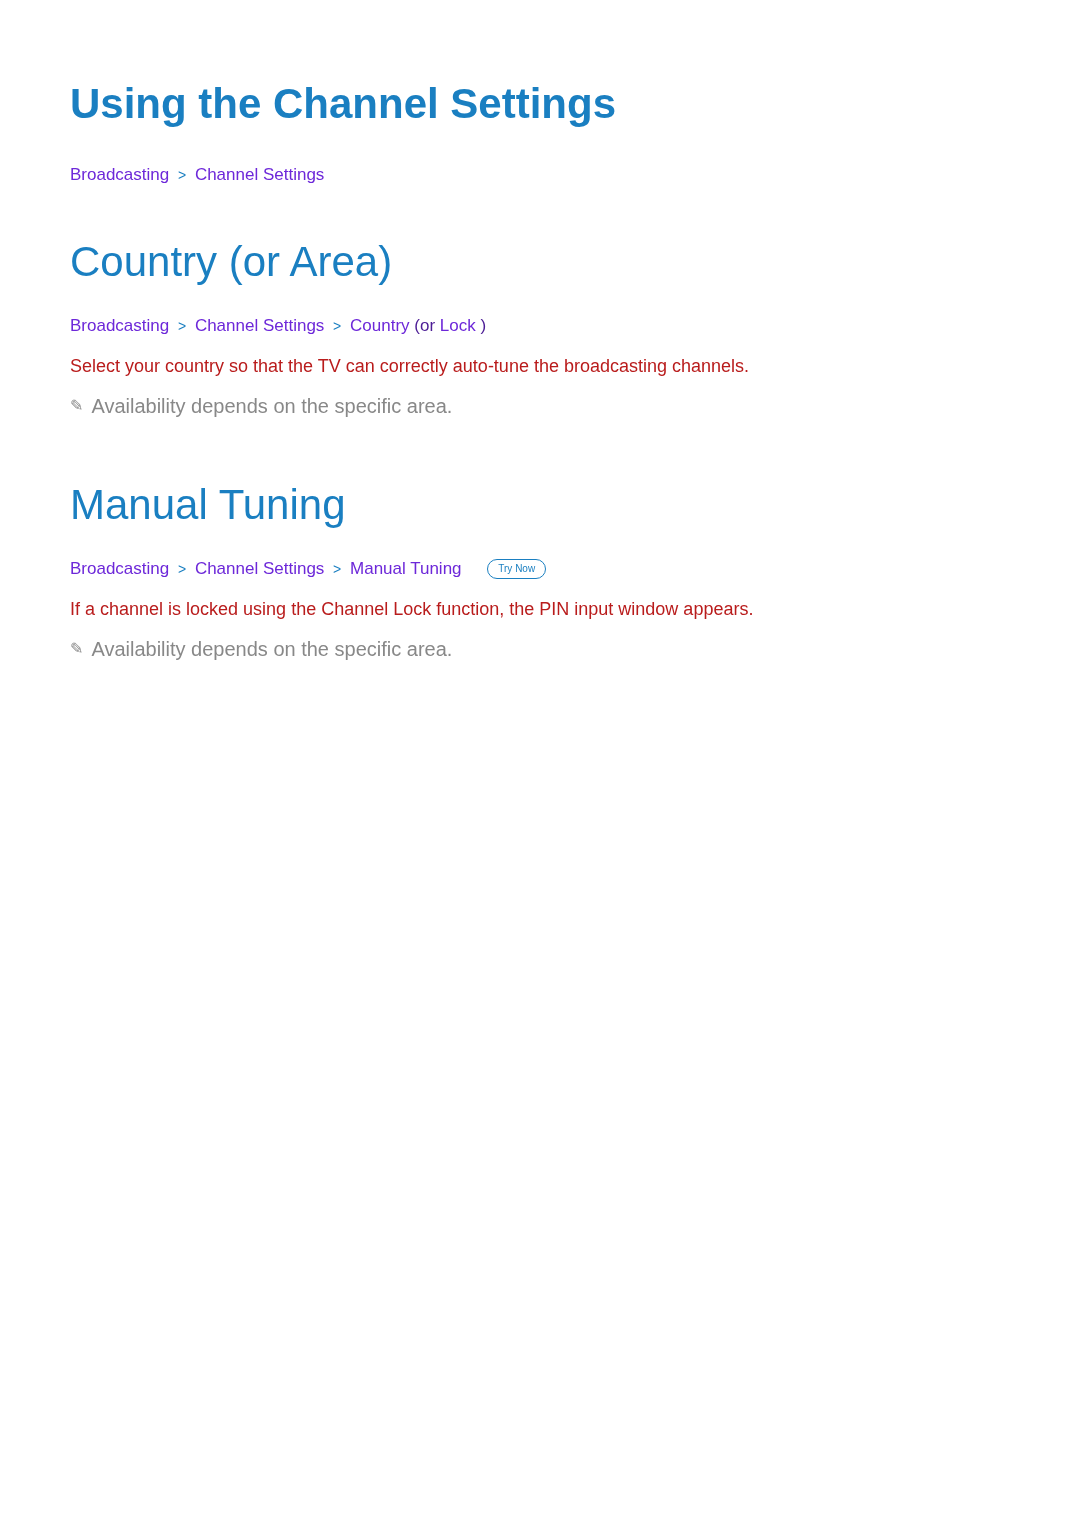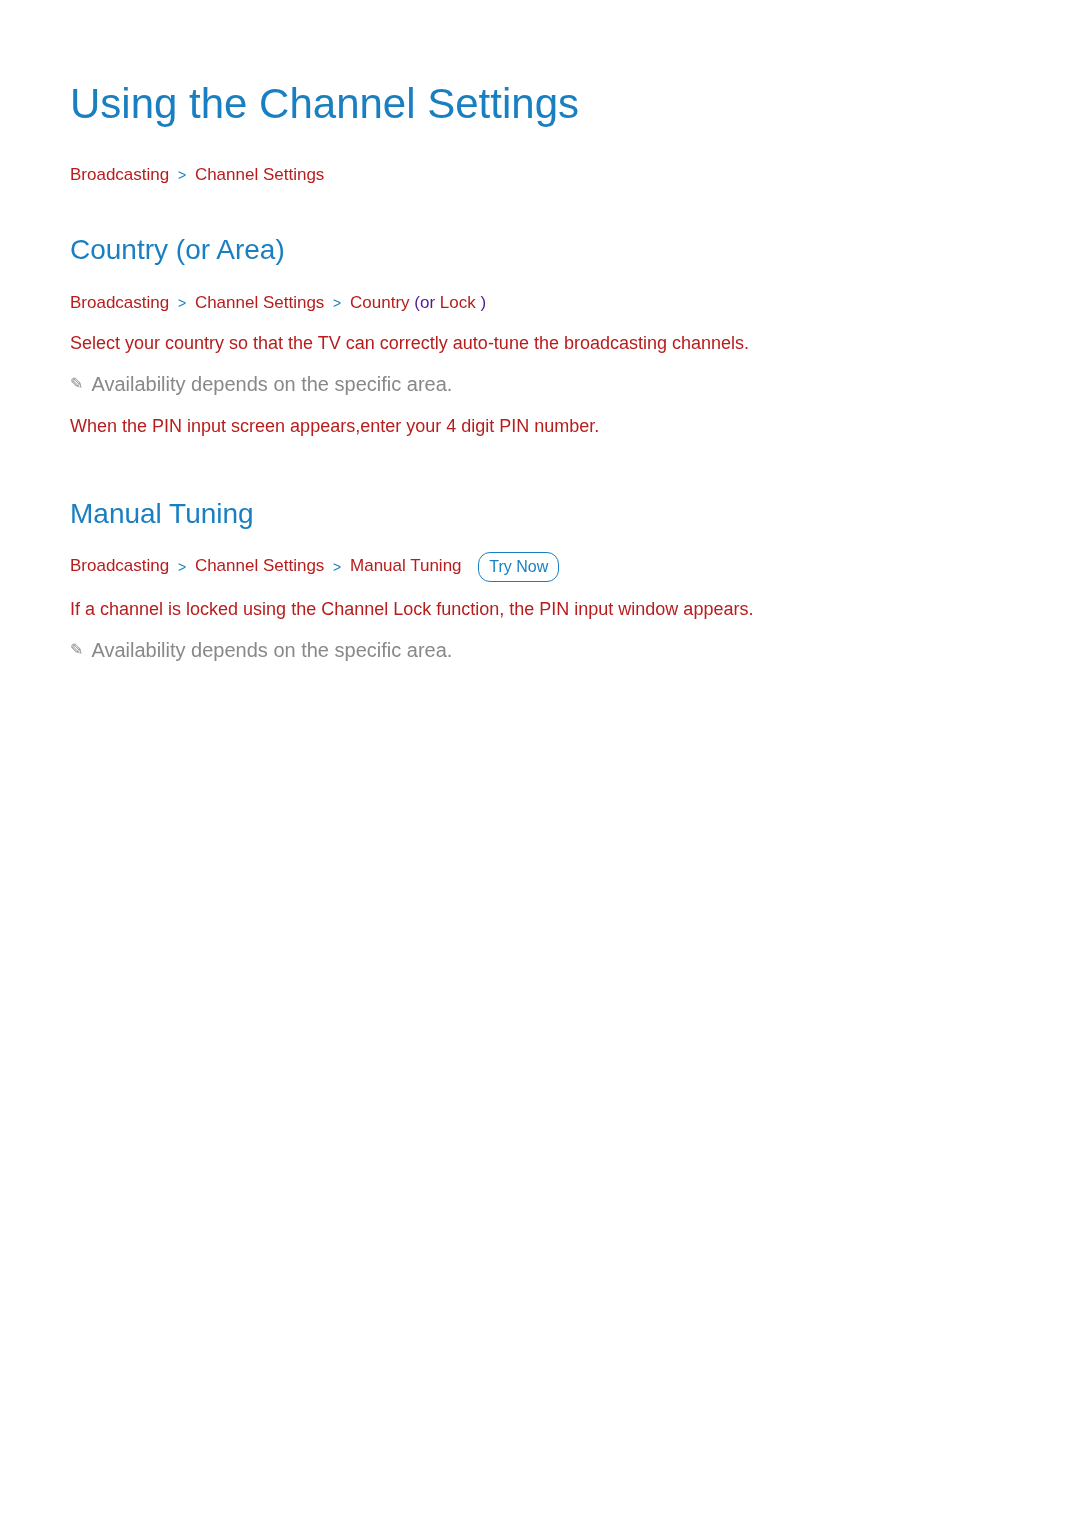--- a/index.html
+++ b/index.html
@@ -14,44 +14,44 @@
       color: #333333;
       width: 1080px;
       min-height: 1527px;
       padding: 60px 70px;
       font-size: 18px;
       line-height: 1.6;
     }
 
     .page-title {
       font-size: 42px;
-      font-weight: 400;
+      font-weight: 700;
       color: #1a7fc1;
       margin-bottom: 24px;
       margin-top: 10px;
     }
 
     .breadcrumb-top {
       margin-bottom: 40px;
       font-size: 17px;
     }
 
     .breadcrumb-link {
-      color: #b91c1c;
+      color: #6d28d9;
       text-decoration: none;
     }
 
     .breadcrumb-separator {
       color: #1a7fc1;
       margin: 0 4px;
       font-size: 14px;
     }
 
     .section-title {
-      font-size: 28px;
+      font-size: 42px;
       font-weight: 400;
       color: #1a7fc1;
       margin-bottom: 16px;
       margin-top: 10px;
     }
 
     .section {
       margin-bottom: 50px;
     }
 
@@ -89,23 +89,23 @@
       font-size: 20px;
       color: #888888;
       line-height: 1.5;
     }
 
     .try-now-badge {
       display: inline-block;
       border: 1.5px solid #1a7fc1;
       border-radius: 12px;
       color: #1a7fc1;
-      font-size: 16px;
+      font-size: 10px;
       padding: 1px 10px;
-      margin-left: 12px;
+      margin-left: 21px;
       vertical-align: middle;
       font-weight: 400;
     }
   </style>
 </head>
 <body>
 
 <h1 class="page-title">Using the Channel Settings</h1>
 
 <div class="breadcrumb-top">
@@ -129,21 +129,20 @@
     <span class="plain-text">)</span>
   </div>
 
   <p class="body-text">Select your country so that the TV can correctly auto-tune the broadcasting channels.</p>
 
   <div class="note-block">
     <span class="note-icon">✎</span>
     <span class="note-text">Availability depends on the specific area.</span>
   </div>
 
-  <p class="body-text">When the PIN input screen appears,enter your 4 digit PIN number.</p>
 </div>
 
 <div class="section">
 
   <h2 class="section-title">Manual Tuning</h2>
 
   <div class="breadcrumb-nav">
     <a class="breadcrumb-link" href="#">Broadcasting</a>
     <span class="breadcrumb-separator">&gt;</span>
     <a class="breadcrumb-link" href="#">Channel Settings</a>

